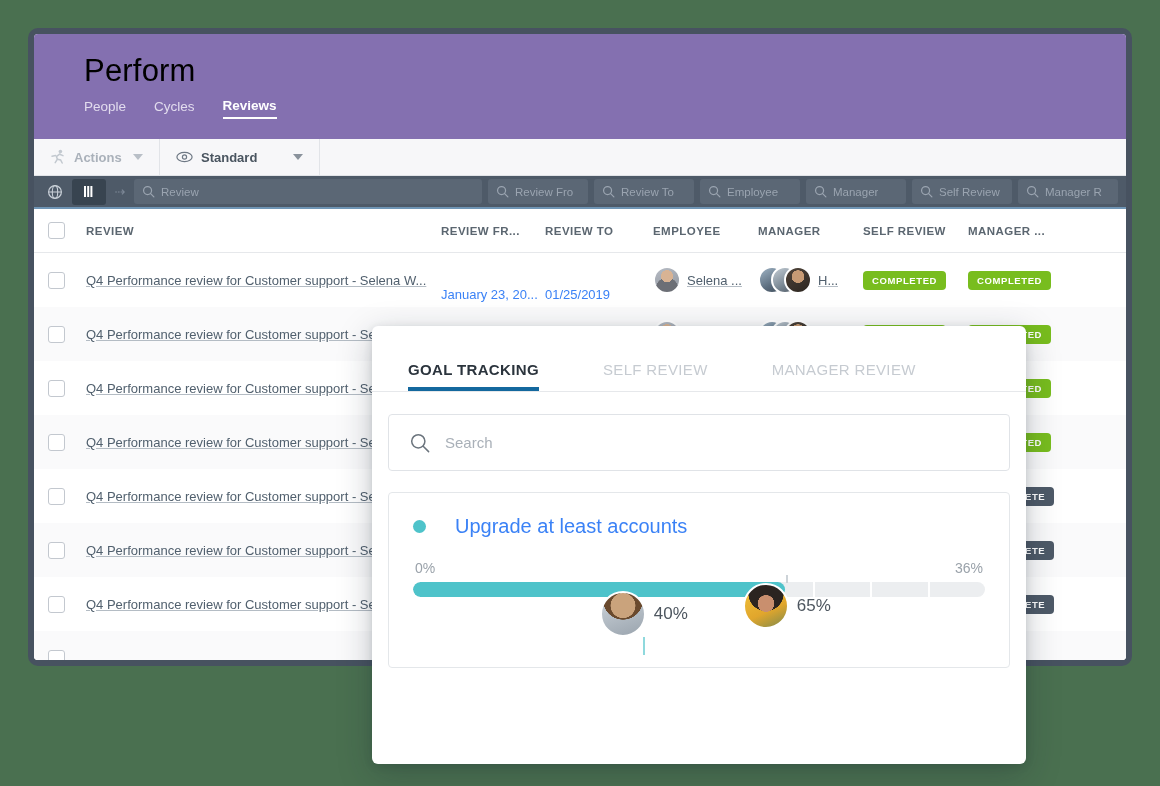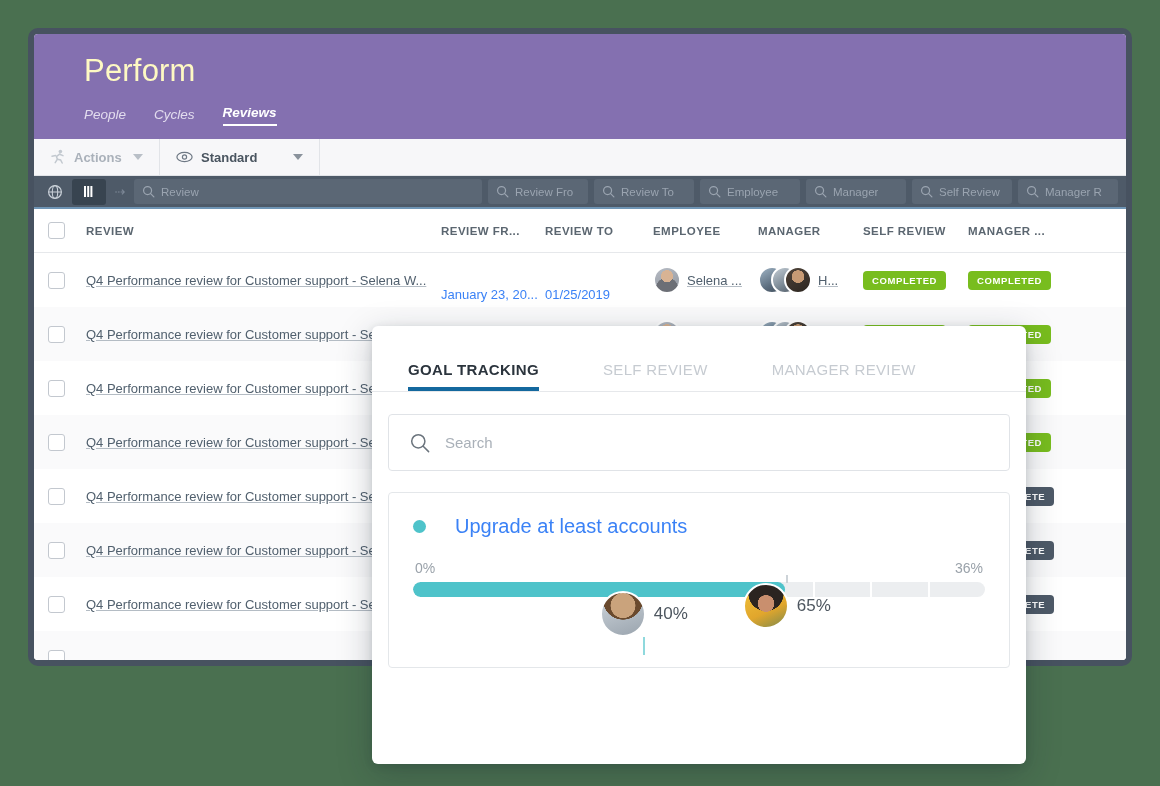--- a/index.html
+++ b/index.html
@@ -30,32 +30,31 @@
   }
 
   
   .app-header {
     background: #8470b0;
     height: 105px;
     padding: 18px 0 0 50px;
     position: relative;
   }
   .app-title {
-    color: #fef9c3;
+    color: #000000;
     font-size: 31px;
     font-weight: 400;
     letter-spacing: 0.2px;
     line-height: 38px;
   }
   .app-nav {
-    margin-top: 15px;
+    margin-top: 8px;
     display: flex;
     gap: 28px;
-    align-items: flex-end;
-    font-style: italic;
+    align-items: center;
   }
   .nav-item {
     color: #e2dcee;
     font-size: 13.5px;
     padding-bottom: 4px;
     cursor: pointer;
     white-space: nowrap;
   }
   .nav-item.active {
     color: #ffffff;

